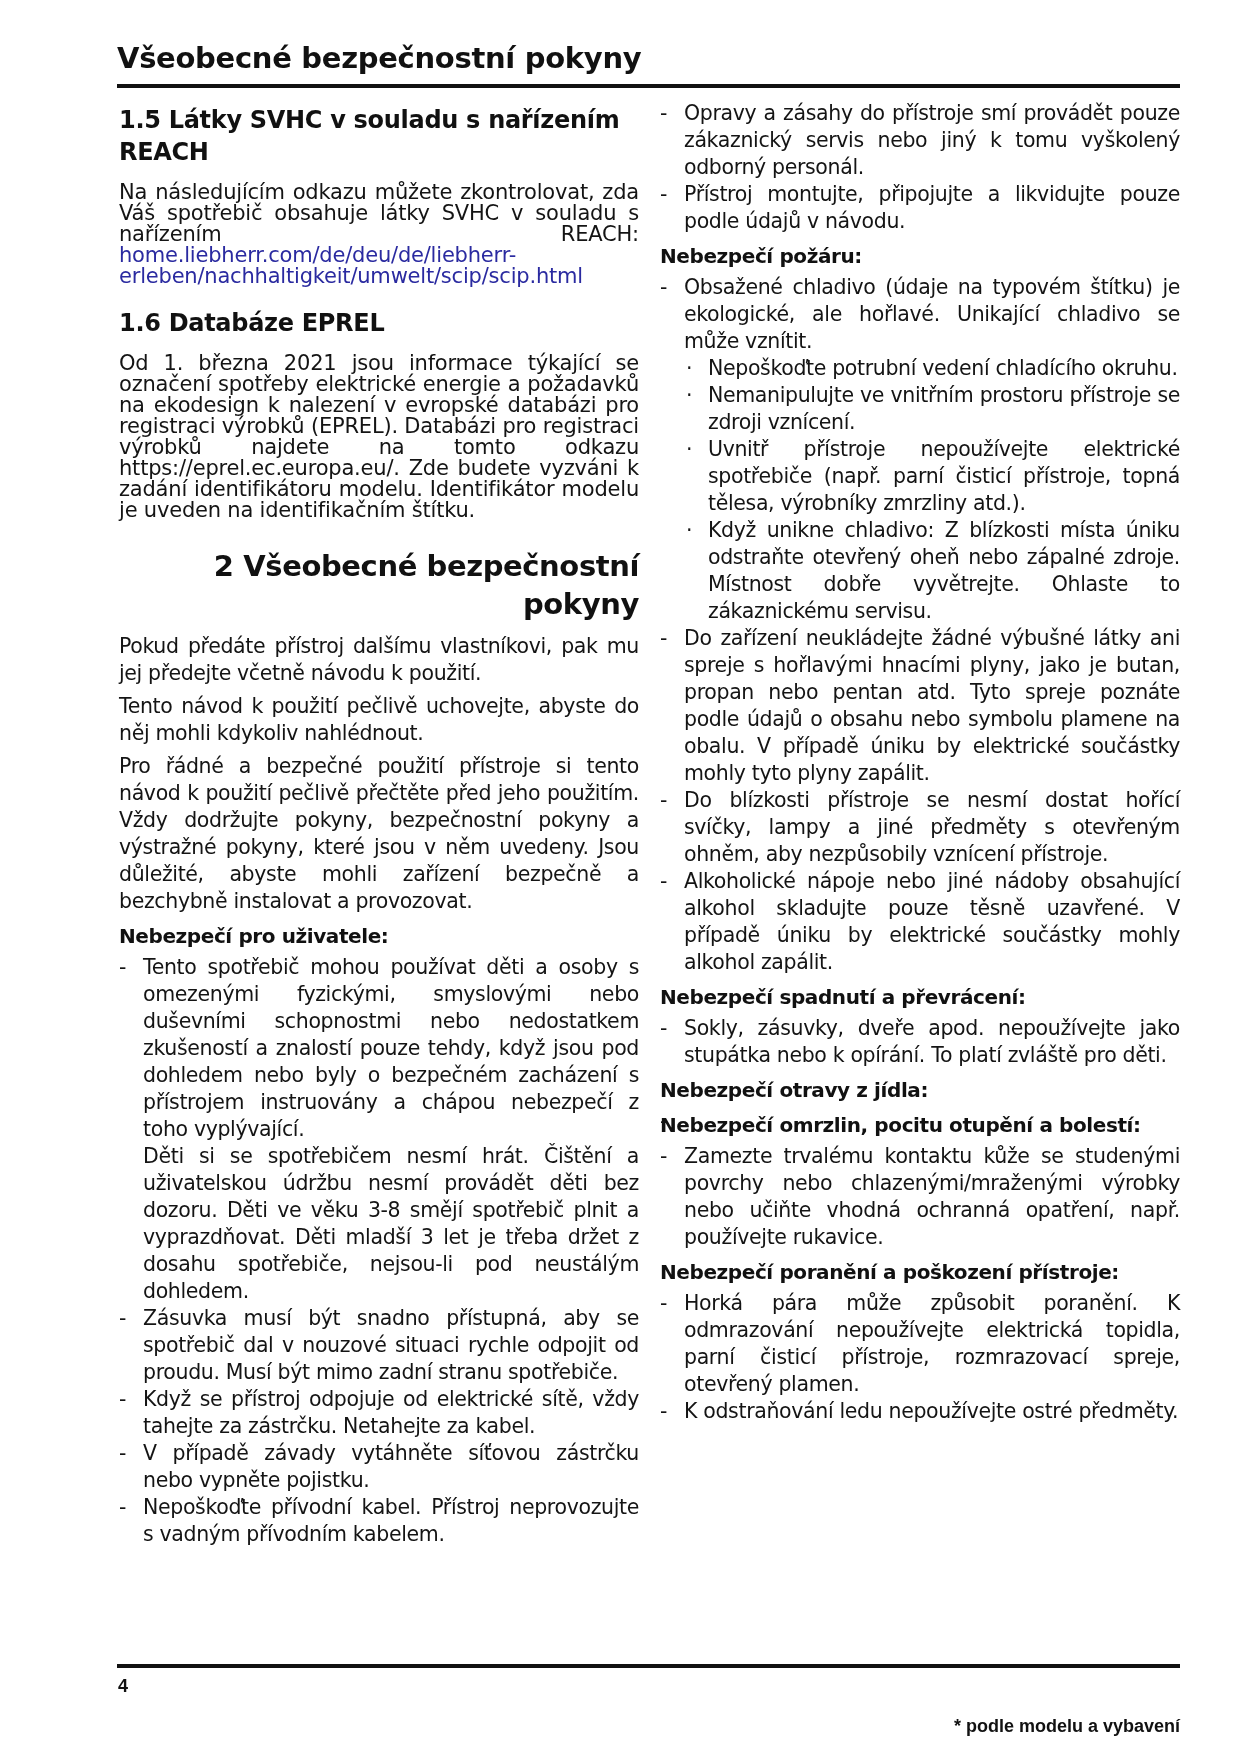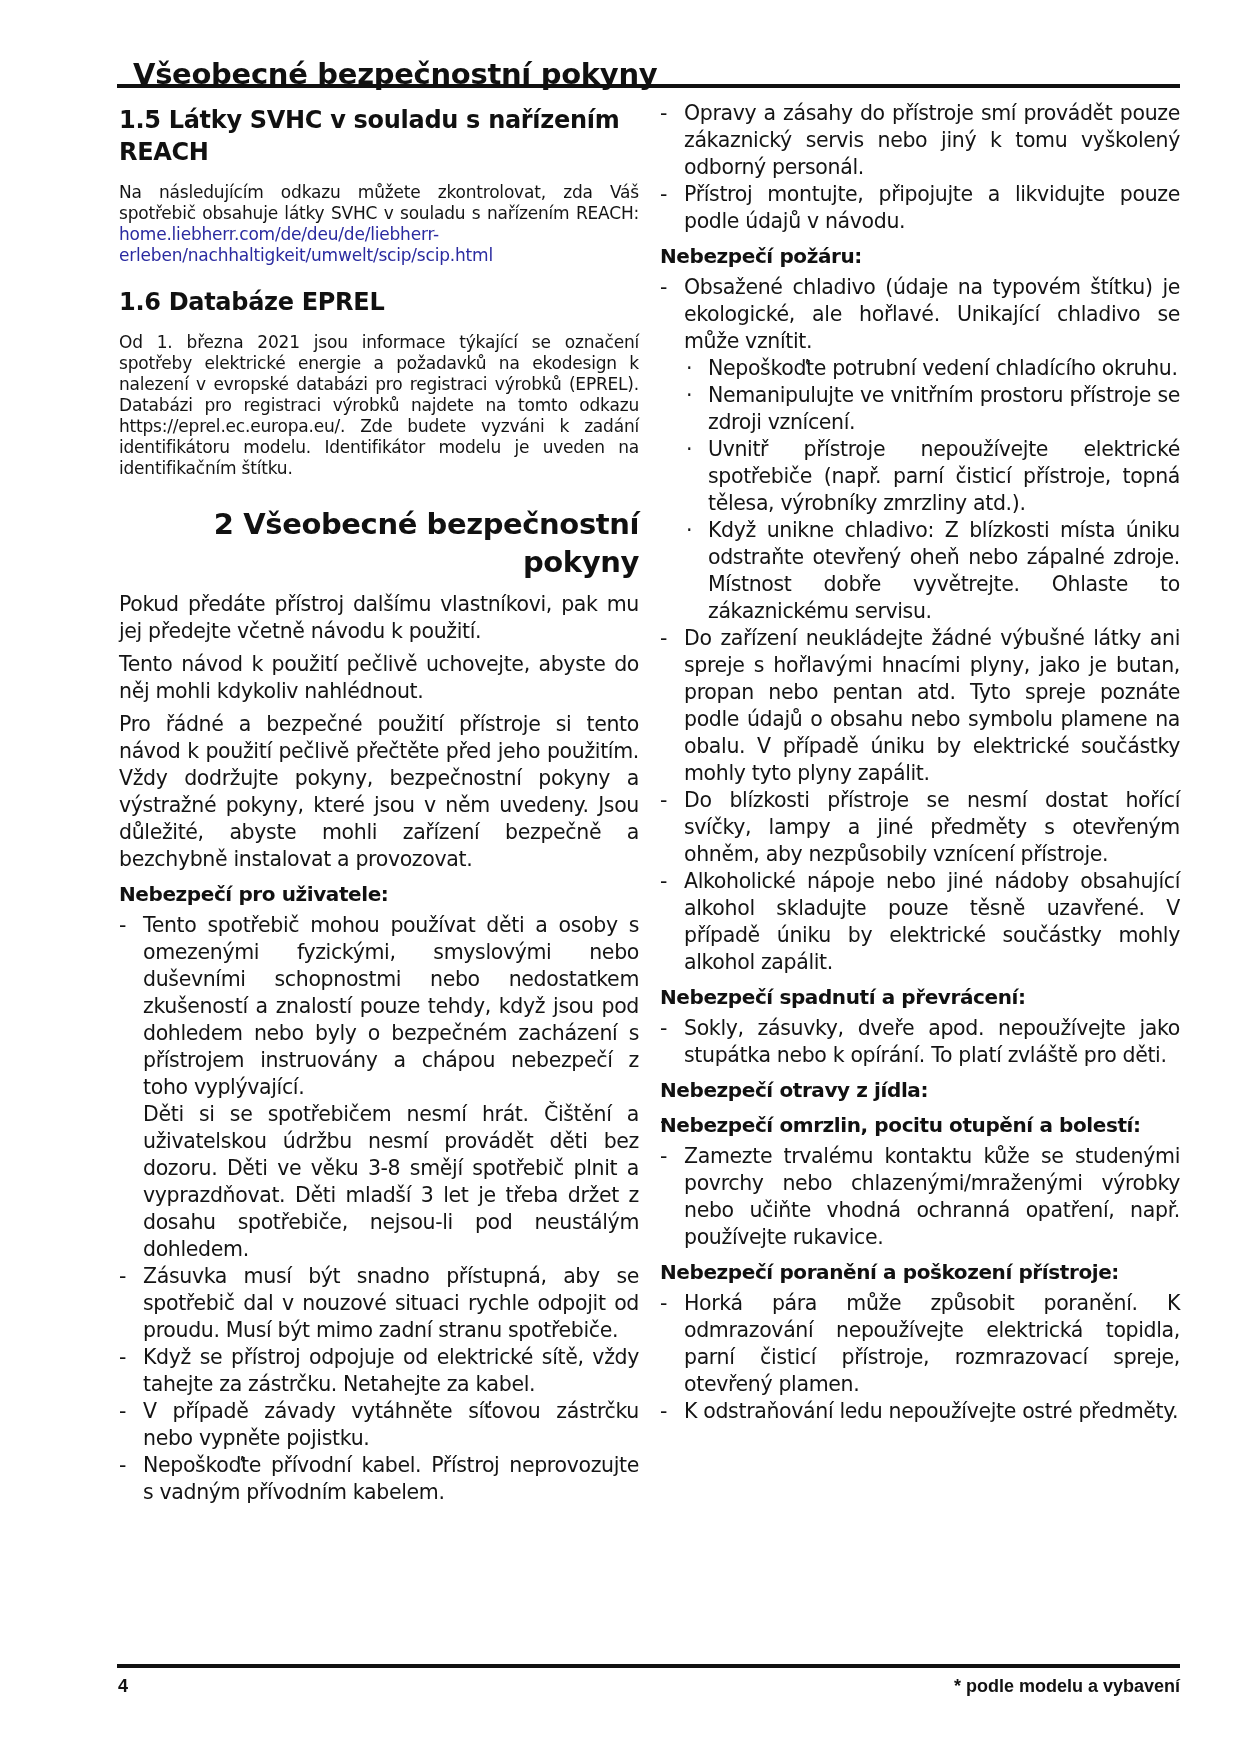--- a/index.html
+++ b/index.html
@@ -6,41 +6,41 @@
   body {
     width: 1240px; height: 1754px; position: relative; overflow: hidden;
     font-family: "DejaVu Sans", sans-serif; color: #141414;
   }
   .page-header {
     position: absolute; left: 117px; top: 38px; width: 1063px;
   }
   .page-title {
     font-family: "DejaVu Sans", sans-serif; font-weight: bold;
     font-size: 29px; letter-spacing: -0.3px; color: #111;
-    margin: 16px; line-height: 40px;
+    margin: 0; line-height: 40px;
   }
   .header-rule {
     position: absolute; left: 117px; top: 84px; width: 1063px; height: 4px; background: #111;
   }
   .col {
     position: absolute; top: 100px; width: 520px;
   }
   .col-left { left: 119px; }
   .col-right { left: 660px; }
 
   h2.sub {
     font-family: "DejaVu Sans", sans-serif; font-weight: bold; font-size: 24px;
     line-height: 32px; margin: 4px 0 14px 0; color: #111; letter-spacing: -0.3px;
   }
   h1.sect {
     font-family: "DejaVu Sans", sans-serif; font-weight: bold; font-size: 29px;
     line-height: 38px; margin: 0 0 10px 0; color: #111; letter-spacing: -0.4px; text-align: right;
   }
   .small {
-    font-size: 17px; line-height: 21px; text-align: justify; margin: 0 0 20px 0;
+    font-size: 21px; line-height: 21px; text-align: justify; margin: 0 0 20px 0;
     letter-spacing: -0.2px;
   }
   .link { color: #2a2aa0; }
   .body {
     font-size: 20.5px; line-height: 27px; text-align: justify; margin: 0 0 6px 0;
     letter-spacing: -0.35px;
   }
   h3.hazard {
     font-family: "DejaVu Sans", sans-serif; font-weight: bold; font-size: 20px;
     line-height: 27px; margin: 8px 0 4px 0; color: #111; letter-spacing: -0.4px;
@@ -64,21 +64,21 @@
   .cont { display: block; margin-top: 0; }
 
   .footer-rule {
     position: absolute; left: 117px; top: 1664px; width: 1063px; height: 4px; background: #111;
   }
   .page-number {
     position: absolute; left: 118px; top: 1676px; font-weight: bold; font-size: 18px;
     font-family: "Liberation Sans", sans-serif; color: #111;
   }
   .footnote {
-    position: absolute; right: 60px; top: 1676px; font-weight: bold; font-size: 18px;
+    position: absolute; right: 60px; top: 1716px; font-weight: bold; font-size: 18px;
     font-family: "Liberation Sans", sans-serif; color: #111;
   }
 </style>
 </head>
 <body>
 
 <div class="page-header">
   <h1 class="page-title">Všeobecné bezpečnostní pokyny</h1>
 </div>
 <div class="header-rule"></div>

